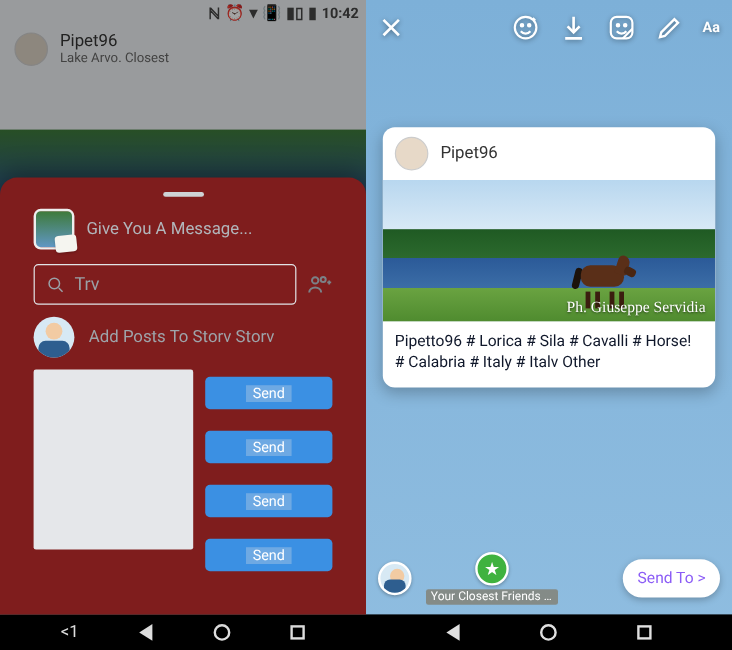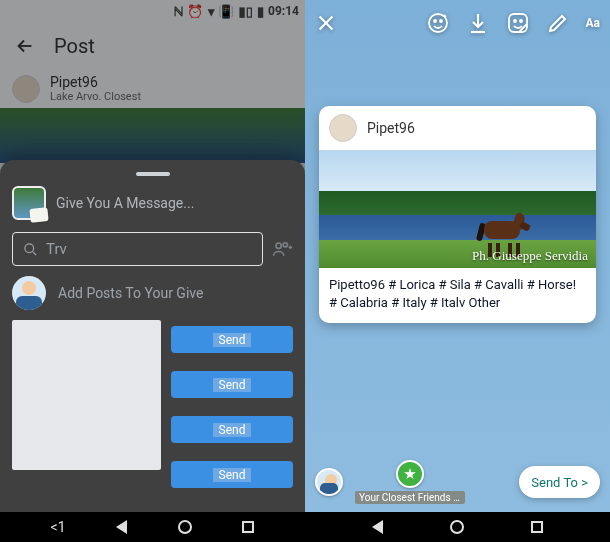--- a/index.html
+++ b/index.html
@@ -14,39 +14,39 @@
     .status-bar-l .icons { display:flex; gap:4px; align-items:center; font-size:13px; }
     .dim { position:absolute; inset:0; background:rgba(0,0,0,0.35); pointer-events:none; }
     .l-header { height:48px; display:flex; align-items:center; gap:18px; padding:0 14px; color:#333; }
     .l-header .title { font-size:20px; }
     .l-userrow { display:flex; align-items:center; gap:10px; padding:4px 12px 6px; }
     .avatar-sm { width:28px; height:28px; border-radius:50%; background:#d9cfc2; border:1px solid #ccc; display:flex; align-items:center; justify-content:center; font-size:12px; color:#666; }
     .l-user-name { font-size:14px; color:#333; }
     .l-user-loc { font-size:11px; color:#666; }
     .l-bg { position:absolute; top:108px; left:0; right:0; height:55px; background: linear-gradient(180deg, #3e7a3a 0%, #2f5a88 100%); }
 
-    .sheet { position:absolute; left:0; right:0; bottom:30px; top:148px; background:#404040; border-top-left-radius:14px; border-top-right-radius:14px; box-shadow:0 -4px 20px rgba(0,0,0,0.35); padding:10px 12px 0; z-index:3;margin-top:12px; }
+    .sheet { position:absolute; left:0; right:0; bottom:30px; top:148px; background:#7f1d1d; border-top-left-radius:14px; border-top-right-radius:14px; box-shadow:0 -4px 20px rgba(0,0,0,0.35); padding:10px 28px 0; z-index:3; }
     .grab { width:34px; height:4px; background:#cfd3d6; border-radius:2px; margin:2px auto 10px; }
     .msg-row { display:flex; align-items:center; gap:10px; margin-bottom:12px; }
     .thumb { width:34px; height:34px; border-radius:6px; background:linear-gradient(180deg,#3e7a3a 0,#6097c4 100%); border:2px solid #eee; position:relative; }
     .thumb::after { content:""; position:absolute; right:-4px; bottom:-4px; width:18px; height:14px; background:#f5f5f0; border-radius:3px; transform:rotate(-6deg); box-shadow:0 1px 2px rgba(0,0,0,.2);}
     .msg-ph { color:#b2b6bb; font-size:14px; }
     .search-row { display:flex; align-items:center; gap:8px; margin-bottom:10px; }
     .search-box { flex:1; height:34px; border:1px solid #e1e4e7; border-radius:4px; display:flex; align-items:center; gap:8px; padding:0 10px; color:#9aa0a6; font-size:15px; }
     .addp-icon { font-size:18px; color:#7b8187; }
     .story-row { display:flex; align-items:center; gap:12px; margin:6px 0 10px; }
     .avatar-round { width:34px; height:34px; border-radius:50%; background:#d7e9f4; position:relative; overflow:hidden; }
     .avatar-round::before { content:""; position:absolute; top:5px; left:10px; width:14px; height:14px; border-radius:50%; background:#f2cba3; }
     .avatar-round::after  { content:""; position:absolute; bottom:-4px; left:4px; right:4px; height:18px; background:#2e5e8f; border-radius:6px 6px 0 0; }
     .story-text { color:#9ea4aa; font-size:14px; }
     .list { display:flex; flex-direction:column; gap:10px; }
     .item { display:flex; align-items:center; gap:10px; height:40px; }
     .ph-name { flex:1; height:40px; background:#e5e7ea; border-radius:2px; }
     .list .item:first-child .ph-name { height:120px; }
-    .send-btn { width:122px; height:27px; background:#3b90e3; border-radius:4px; color:#fff; font-size:12px; display:flex; align-items:center; justify-content:center; position:relative; }
+    .send-btn { width:106px; height:27px; background:#3b90e3; border-radius:4px; color:#fff; font-size:12px; display:flex; align-items:center; justify-content:center; position:relative; }
     .send-btn span { background:#6ea9e3; padding:0 6px; }
 
     
     .r-top { height:46px; display:flex; align-items:center; padding:0 10px; gap:16px; color:#fff; }
     .r-top .spacer { flex:1; }
     .r-top svg, .r-top .Aa { filter: drop-shadow(0 1px 2px rgba(0,0,0,.4)); }
     .Aa { font-weight:700; font-size:12px; }
     .card { margin:60px 14px 0; background:#fff; border-radius:10px; box-shadow:0 4px 12px rgba(0,0,0,.25); overflow:hidden; }
     .card-head { display:flex; align-items:center; gap:10px; padding:8px 10px; }
     .card-photo { position:relative; height:118px; overflow:hidden; }
@@ -65,21 +65,21 @@
     .caption { padding:8px 10px 12px; font-size:13px; color:#0f172a; line-height:1.35; }
 
     .r-bottom { position:absolute; left:0; right:0; bottom:30px; height:60px; display:flex; align-items:center; padding:0 10px; gap:12px; }
     .chip { display:flex; flex-direction:column; align-items:center; gap:3px; }
     .chip-av { width:28px; height:28px; border-radius:50%; background:#d7e9f4; border:2px solid #fff; position:relative; overflow:hidden; box-shadow:0 1px 3px rgba(0,0,0,.3);}
     .chip-av::before { content:""; position:absolute; top:4px; left:8px; width:12px; height:12px; border-radius:50%; background:#f2cba3; }
     .chip-av::after  { content:""; position:absolute; bottom:-3px; left:3px; right:3px; height:14px; background:#2e5e8f; border-radius:5px 5px 0 0; }
     .chip-star { width:28px; height:28px; border-radius:50%; background:#3fb23f; border:2px solid #fff; display:flex; align-items:center; justify-content:center; color:#fff; font-size:15px; box-shadow:0 1px 3px rgba(0,0,0,.3);}
     .chip-label { font-size:10px; color:#fff; background:rgba(130,130,120,.85); padding:1px 4px; border-radius:2px; max-width:110px; white-space:nowrap; overflow:hidden; text-overflow:ellipsis;}
     .r-spacer { flex:1; }
-    .sendto { background:#fff; border-radius:18px; height:32px; padding:0 12px; display:flex; align-items:center; font-size:13px; color:#0f766e; box-shadow:0 2px 6px rgba(0,0,0,.25); }
+    .sendto { background:#fff; border-radius:18px; height:32px; padding:0 12px; display:flex; align-items:center; font-size:13px; color:#8b5cf6; box-shadow:0 2px 6px rgba(0,0,0,.25); }
 
     
     .sysnav { position:absolute; left:0; right:0; bottom:0; height:30px; background:#000; display:flex; align-items:center; justify-content:space-evenly; color:#e0e0e0; }
     .sysnav .k { font-size:14px; }
     .sq { width:12px; height:12px; border:2px solid #e0e0e0; }
     .circ { width:14px; height:14px; border:2px solid #e0e0e0; border-radius:50%; }
     .tri { width:0; height:0; border-top:7px solid transparent; border-bottom:7px solid transparent; border-right:11px solid #e0e0e0; }
 
     svg { display:block; }
   </style>
@@ -89,32 +89,23 @@
 <div class="root">
 
   <div class="pane left">
     <div class="status-bar-l">
       <span class="icons">ℕ</span>
       <span class="icons">⏰</span>
       <span class="icons">▾</span>
       <span class="icons">📳</span>
       <span class="icons">▮▯</span>
       <span class="icons">▮</span>
-      <span>09:14</span>
-    </div>
-
-    <div class="l-header">
-      <span>
-        <svg width="22" height="22" viewBox="0 0 24 24" fill="none" stroke="#333" stroke-width="2">
-            <path d="M19 12H5"></path>
-            <path d="M11 18l-6-6 6-6"></path>
-          </svg>
-      </span>
-      <span class="title">Post</span>
-    </div>
+      <span>10:42</span>
+    </div>
+
 
     <div class="l-userrow">
       <div class="avatar-sm"></div>
       <div>
         <div class="l-user-name">Pipet96</div>
         <div class="l-user-loc">Lake Arvo. Closest</div>
       </div>
     </div>
 
     <div class="l-bg"></div>
@@ -141,21 +132,21 @@
               <circle cx="8" cy="8" r="3.2"></circle>
               <path d="M2 20c0-3 3-5 6-5s6 2 6 5"></path>
               <circle cx="16" cy="7" r="2.5"></circle>
               <path d="M20 10h4M22 8v4" stroke-width="1.8"></path>
             </svg>
         </span>
       </div>
 
       <div class="story-row">
         <div class="avatar-round"></div>
-        <div class="story-text">Add Posts To Your Give</div>
+        <div class="story-text">Add Posts To Storv Storv</div>
       </div>
 
       <div class="list">
         <div class="item" style="height:auto;align-items:flex-start;">
            <div class="ph-name" style="height:150px;"></div>
            <div style="display:flex;flex-direction:column;gap:18px;padding-top:6px;">
              <div class="send-btn">
                 <span>Send</span>
               </div>
              <div class="send-btn">

